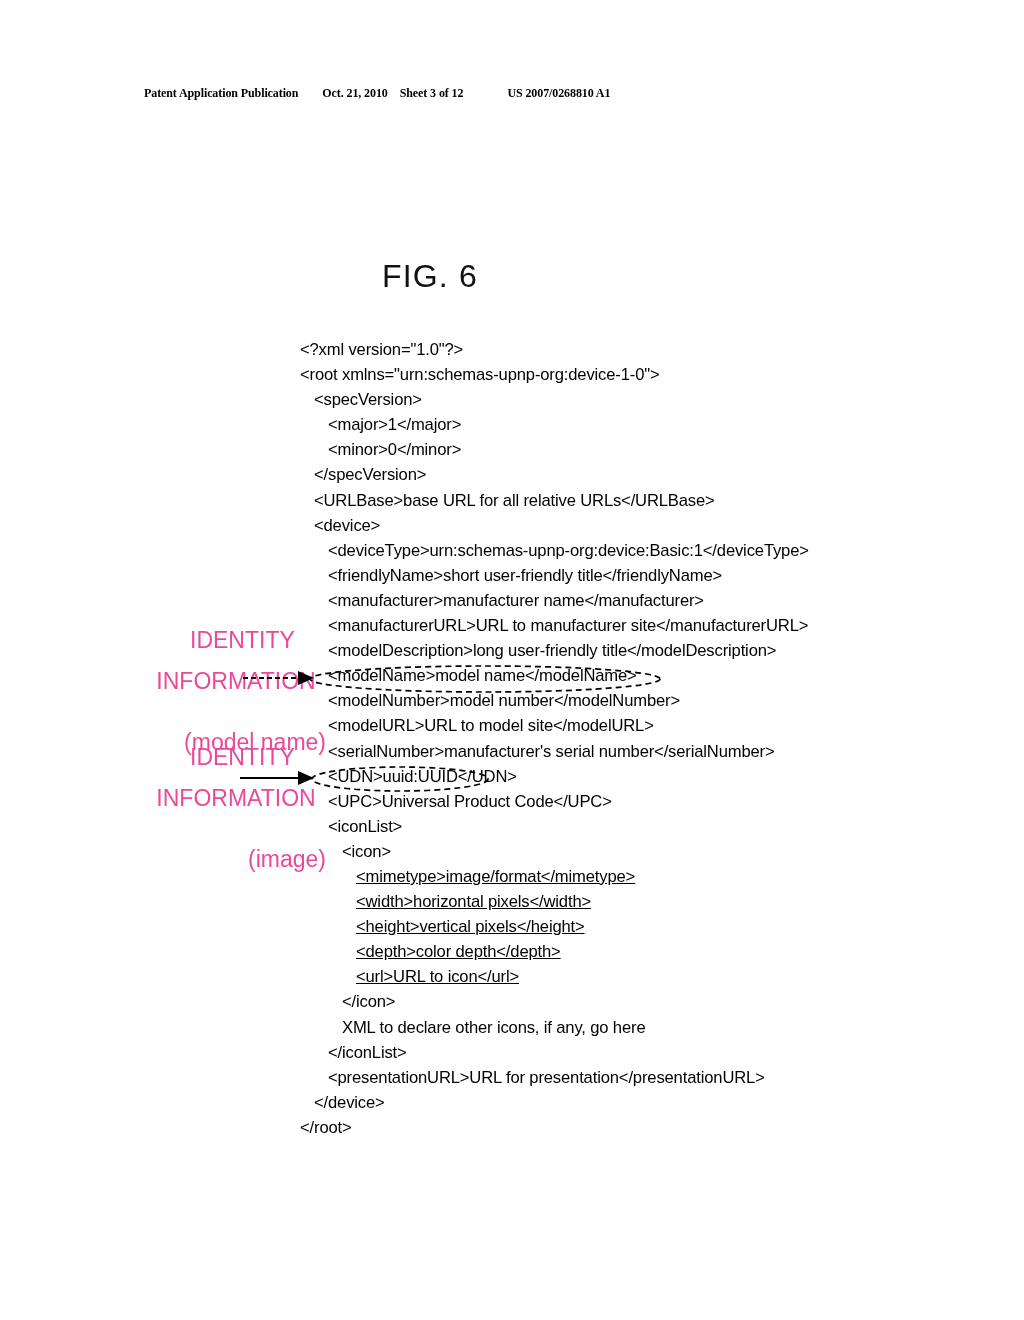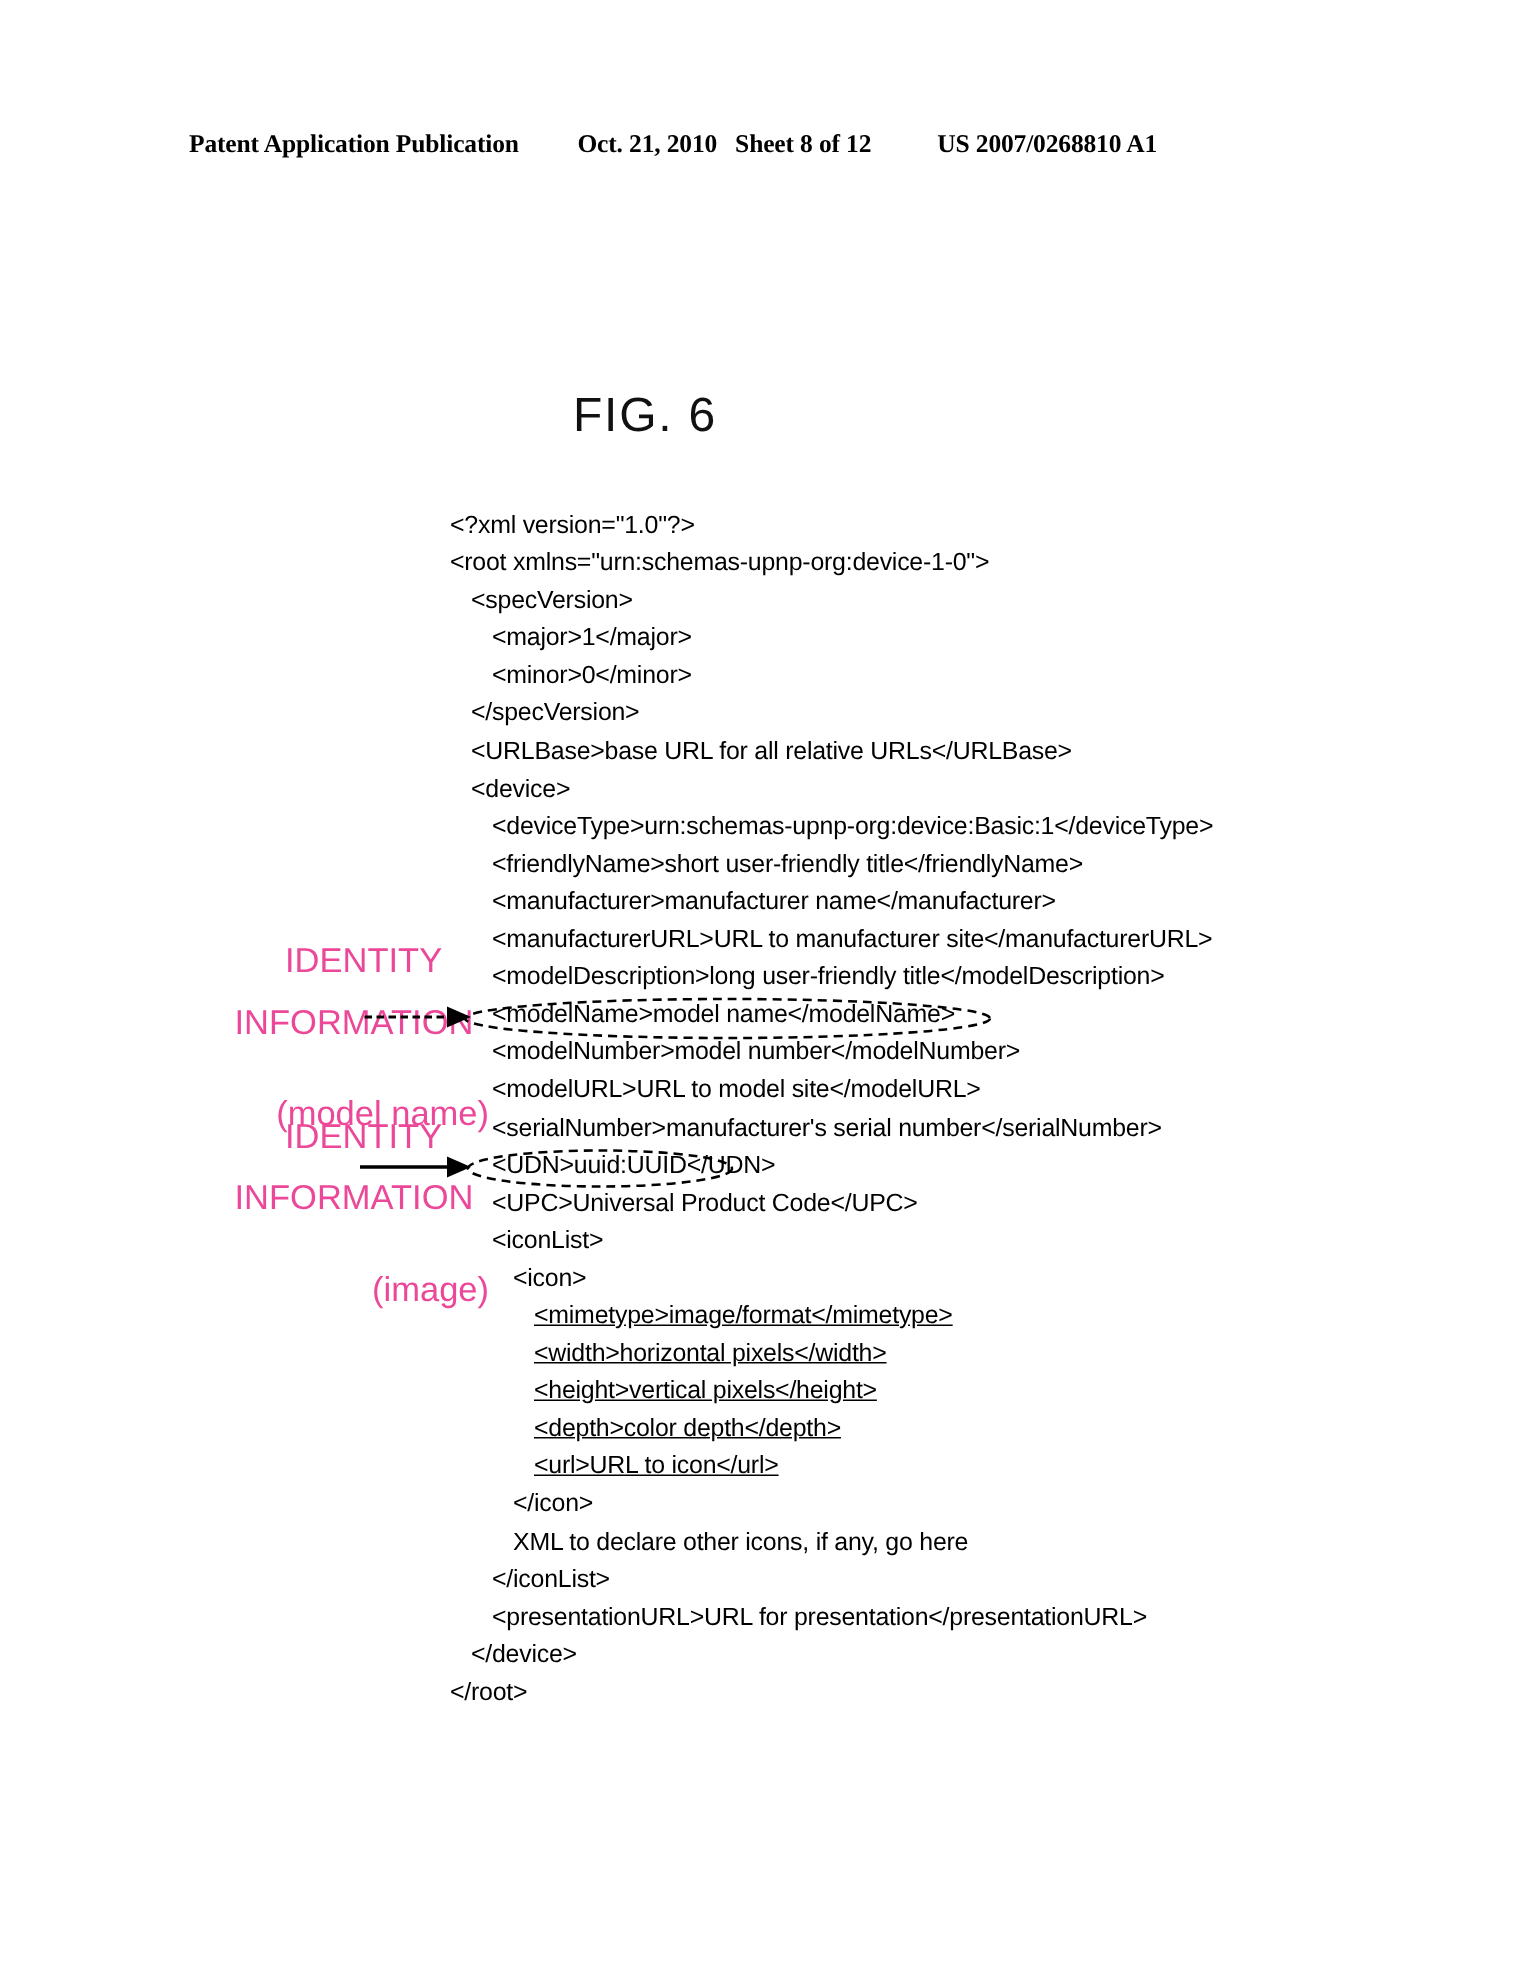--- a/index.html
+++ b/index.html
@@ -12,33 +12,33 @@
     height: 1320px;
     position: relative;
     font-family: "Liberation Sans", sans-serif;
     color: #000000;
     overflow: hidden;
   }
 
   
   #page-header {
     position: absolute;
-    left: 126px;
+    left: 144px;
     top: 86px;
     width: 764px;
     display: flex;
     align-items: baseline;
     font-family: "Liberation Serif", serif;
     font-weight: bold;
-    font-size: 17px;
+    font-size: 12px;
     letter-spacing: -0.1px;
     white-space: nowrap;
   }
   #page-header .hdr-pub    { }
-  #page-header .hdr-date   { margin-left: 39px; }
+  #page-header .hdr-date   { margin-left: 24px; }
   #page-header .hdr-sheet  { margin-left: 12px; }
   #page-header .hdr-patno  { margin-left: 44px; }
 
   
   #fig-title {
     position: absolute;
     left: 0;
     top: 258px;
     width: 860px;
     text-align: center;
@@ -109,21 +109,21 @@
     height: 1320px;
     pointer-events: none;
   }
 </style>
 </head>
 <body>
 
 <div id="page-header">
   <span class="hdr-pub">Patent Application Publication</span>
   <span class="hdr-date">Oct. 21, 2010</span>
-  <span class="hdr-sheet">Sheet 8 of 12</span>
+  <span class="hdr-sheet">Sheet 3 of 12</span>
   <span class="hdr-patno">US 2007/0268810 A1</span>
 </div>
 
 <div id="fig-title">FIG. 6</div>
 
 <div id="xml-listing"><span class="xline ind0">&lt;?xml version="1.0"?&gt;</span><span class="xline ind0">&lt;root xmlns="urn:schemas-upnp-org:device-1-0"&gt;</span><span class="xline ind1">&lt;specVersion&gt;</span><span class="xline ind2">&lt;major&gt;1&lt;/major&gt;</span><span class="xline ind2">&lt;minor&gt;0&lt;/minor&gt;</span><span class="xline ind1">&lt;/specVersion&gt;</span><span class="xline ind1">&lt;URLBase&gt;base URL for all relative URLs&lt;/URLBase&gt;</span><span class="xline ind1">&lt;device&gt;</span><span class="xline ind2">&lt;deviceType&gt;urn:schemas-upnp-org:device:Basic:1&lt;/deviceType&gt;</span><span class="xline ind2">&lt;friendlyName&gt;short user-friendly title&lt;/friendlyName&gt;</span><span class="xline ind2">&lt;manufacturer&gt;manufacturer name&lt;/manufacturer&gt;</span><span class="xline ind2">&lt;manufacturerURL&gt;URL to manufacturer site&lt;/manufacturerURL&gt;</span><span class="xline ind2">&lt;modelDescription&gt;long user-friendly title&lt;/modelDescription&gt;</span><span class="xline ind2 circled">&lt;modelName&gt;model name&lt;/modelName&gt;</span><span class="xline ind2">&lt;modelNumber&gt;model number&lt;/modelNumber&gt;</span><span class="xline ind2">&lt;modelURL&gt;URL to model site&lt;/modelURL&gt;</span><span class="xline ind2">&lt;serialNumber&gt;manufacturer's serial number&lt;/serialNumber&gt;</span><span class="xline ind2 circled">&lt;UDN&gt;uuid:UUID&lt;/UDN&gt;</span><span class="xline ind2">&lt;UPC&gt;Universal Product Code&lt;/UPC&gt;</span><span class="xline ind2">&lt;iconList&gt;</span><span class="xline ind3">&lt;icon&gt;</span><span class="xline ind4">&lt;mimetype&gt;image/format&lt;/mimetype&gt;</span><span class="xline ind4">&lt;width&gt;horizontal pixels&lt;/width&gt;</span><span class="xline ind4">&lt;height&gt;vertical pixels&lt;/height&gt;</span><span class="xline ind4">&lt;depth&gt;color depth&lt;/depth&gt;</span><span class="xline ind4">&lt;url&gt;URL to icon&lt;/url&gt;</span><span class="xline ind3">&lt;/icon&gt;</span><span class="xline ind3">XML to declare other icons, if any, go here</span><span class="xline ind2">&lt;/iconList&gt;</span><span class="xline ind2">&lt;presentationURL&gt;URL for presentation&lt;/presentationURL&gt;</span><span class="xline ind1">&lt;/device&gt;</span><span class="xline ind0">&lt;/root&gt;</span></div>
 
 <div class="callout" id="callout-model">
   <span class="line1">IDENTITY</span>
   <span class="line2">INFORMATION</span>

